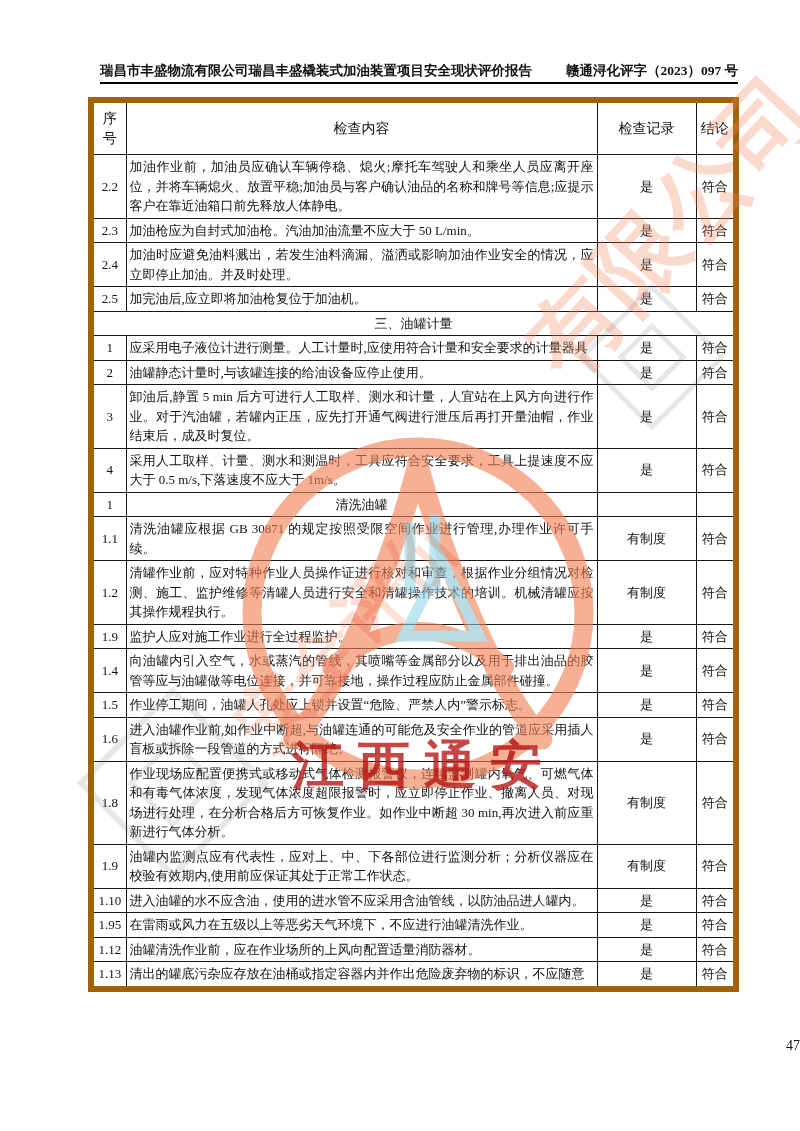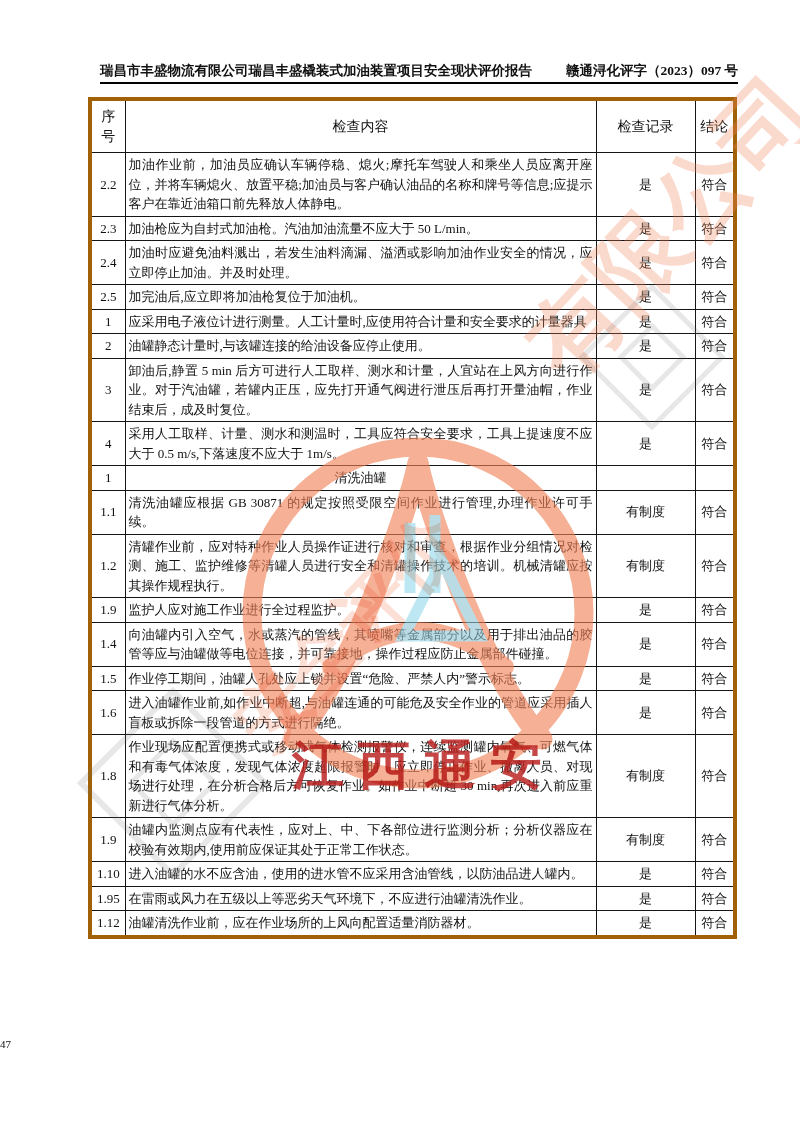--- a/index.html
+++ b/index.html
@@ -20,30 +20,30 @@
   .check-table {
     position:absolute; left:88px; top:97px; width:645px;
     border-collapse:collapse; table-layout:fixed;
     font-size:13px; line-height:19.5px;
     z-index:1;
   }
   .check-table td, .check-table th {
     border:1.5px solid #151515; vertical-align:middle; padding:2px 3px;
     font-weight:normal; background:transparent;
   }
-  .check-table { border:4px solid #a16207; }
+  .check-table { border:6px solid #a16207; }
   .check-table th { font-size:14px; padding:6px 3px; text-align:center; }
   .c-no, .c-record, .c-conclusion { text-align:center; }
   .c-content { text-align:justify; text-justify:inter-ideograph; }
   .c-content.center { text-align:center;margin-top:16px; }
   .c-section { text-align:center; padding:2px 3px; }
   
   .page-number {
-    position:absolute; left:0; right:11px; top:1038px;
-    text-align:left; font-size:11px;
+    position:absolute; left:0; right:0; top:1038px;
+    text-align:right; font-size:14px;
   }
   
   .wm-layer { position:absolute; inset:0; pointer-events:none; z-index:3; }
   .wm-layer > * { position:absolute; mix-blend-mode:multiply; }
   .wm-stamp-svg { left:198px; top:393px; width:440px; height:440px; opacity:.62; }
   .wm-red-text {
     left:292px; top:731px; width:270px;
     font-size:52px; font-weight:bold; letter-spacing:14px; white-space:nowrap;
     color:#b91c1c; opacity:.82;
     font-family:"Liberation Serif","DejaVu Serif",serif;
@@ -107,20 +107,23 @@
           <td class="c-record">是</td>
           <td class="c-conclusion">符合</td>
         </tr>
         <tr>
           <td class="c-no">2.5</td>
           <td class="c-content">加完油后,应立即将加油枪复位于加油机。</td>
           <td class="c-record">是</td>
           <td class="c-conclusion">符合</td>
         </tr>
         <tr>
+          <td class="c-section" colspan="4">三、油罐计量</td>
+        </tr>
+        <tr>
           <td class="c-no">1</td>
           <td class="c-content">应采用电子液位计进行测量。人工计量时,应使用符合计量和安全要求的计量器具</td>
           <td class="c-record">是</td>
           <td class="c-conclusion">符合</td>
         </tr>
         <tr>
           <td class="c-no">2</td>
           <td class="c-content">油罐静态计量时,与该罐连接的给油设备应停止使用。</td>
           <td class="c-record">是</td>
           <td class="c-conclusion">符合</td>
@@ -199,20 +202,26 @@
         </tr>
         <tr>
           <td class="c-no">1.95</td>
           <td class="c-content">在雷雨或风力在五级以上等恶劣天气环境下，不应进行油罐清洗作业。</td>
           <td class="c-record">是</td>
           <td class="c-conclusion">符合</td>
         </tr>
         <tr>
           <td class="c-no">1.12</td>
           <td class="c-content">油罐清洗作业前，应在作业场所的上风向配置适量消防器材。</td>
+          <td class="c-record">是</td>
+          <td class="c-conclusion">符合</td>
+        </tr>
+        <tr>
+          <td class="c-no">1.13</td>
+          <td class="c-content">清出的罐底污杂应存放在油桶或指定容器内并作出危险废弃物的标识，不应随意</td>
           <td class="c-record">是</td>
           <td class="c-conclusion">符合</td>
         </tr>
       </tbody>
   </table>
 
   <div class="page-number">47</div>
 
   <div class="wm-layer">
 

